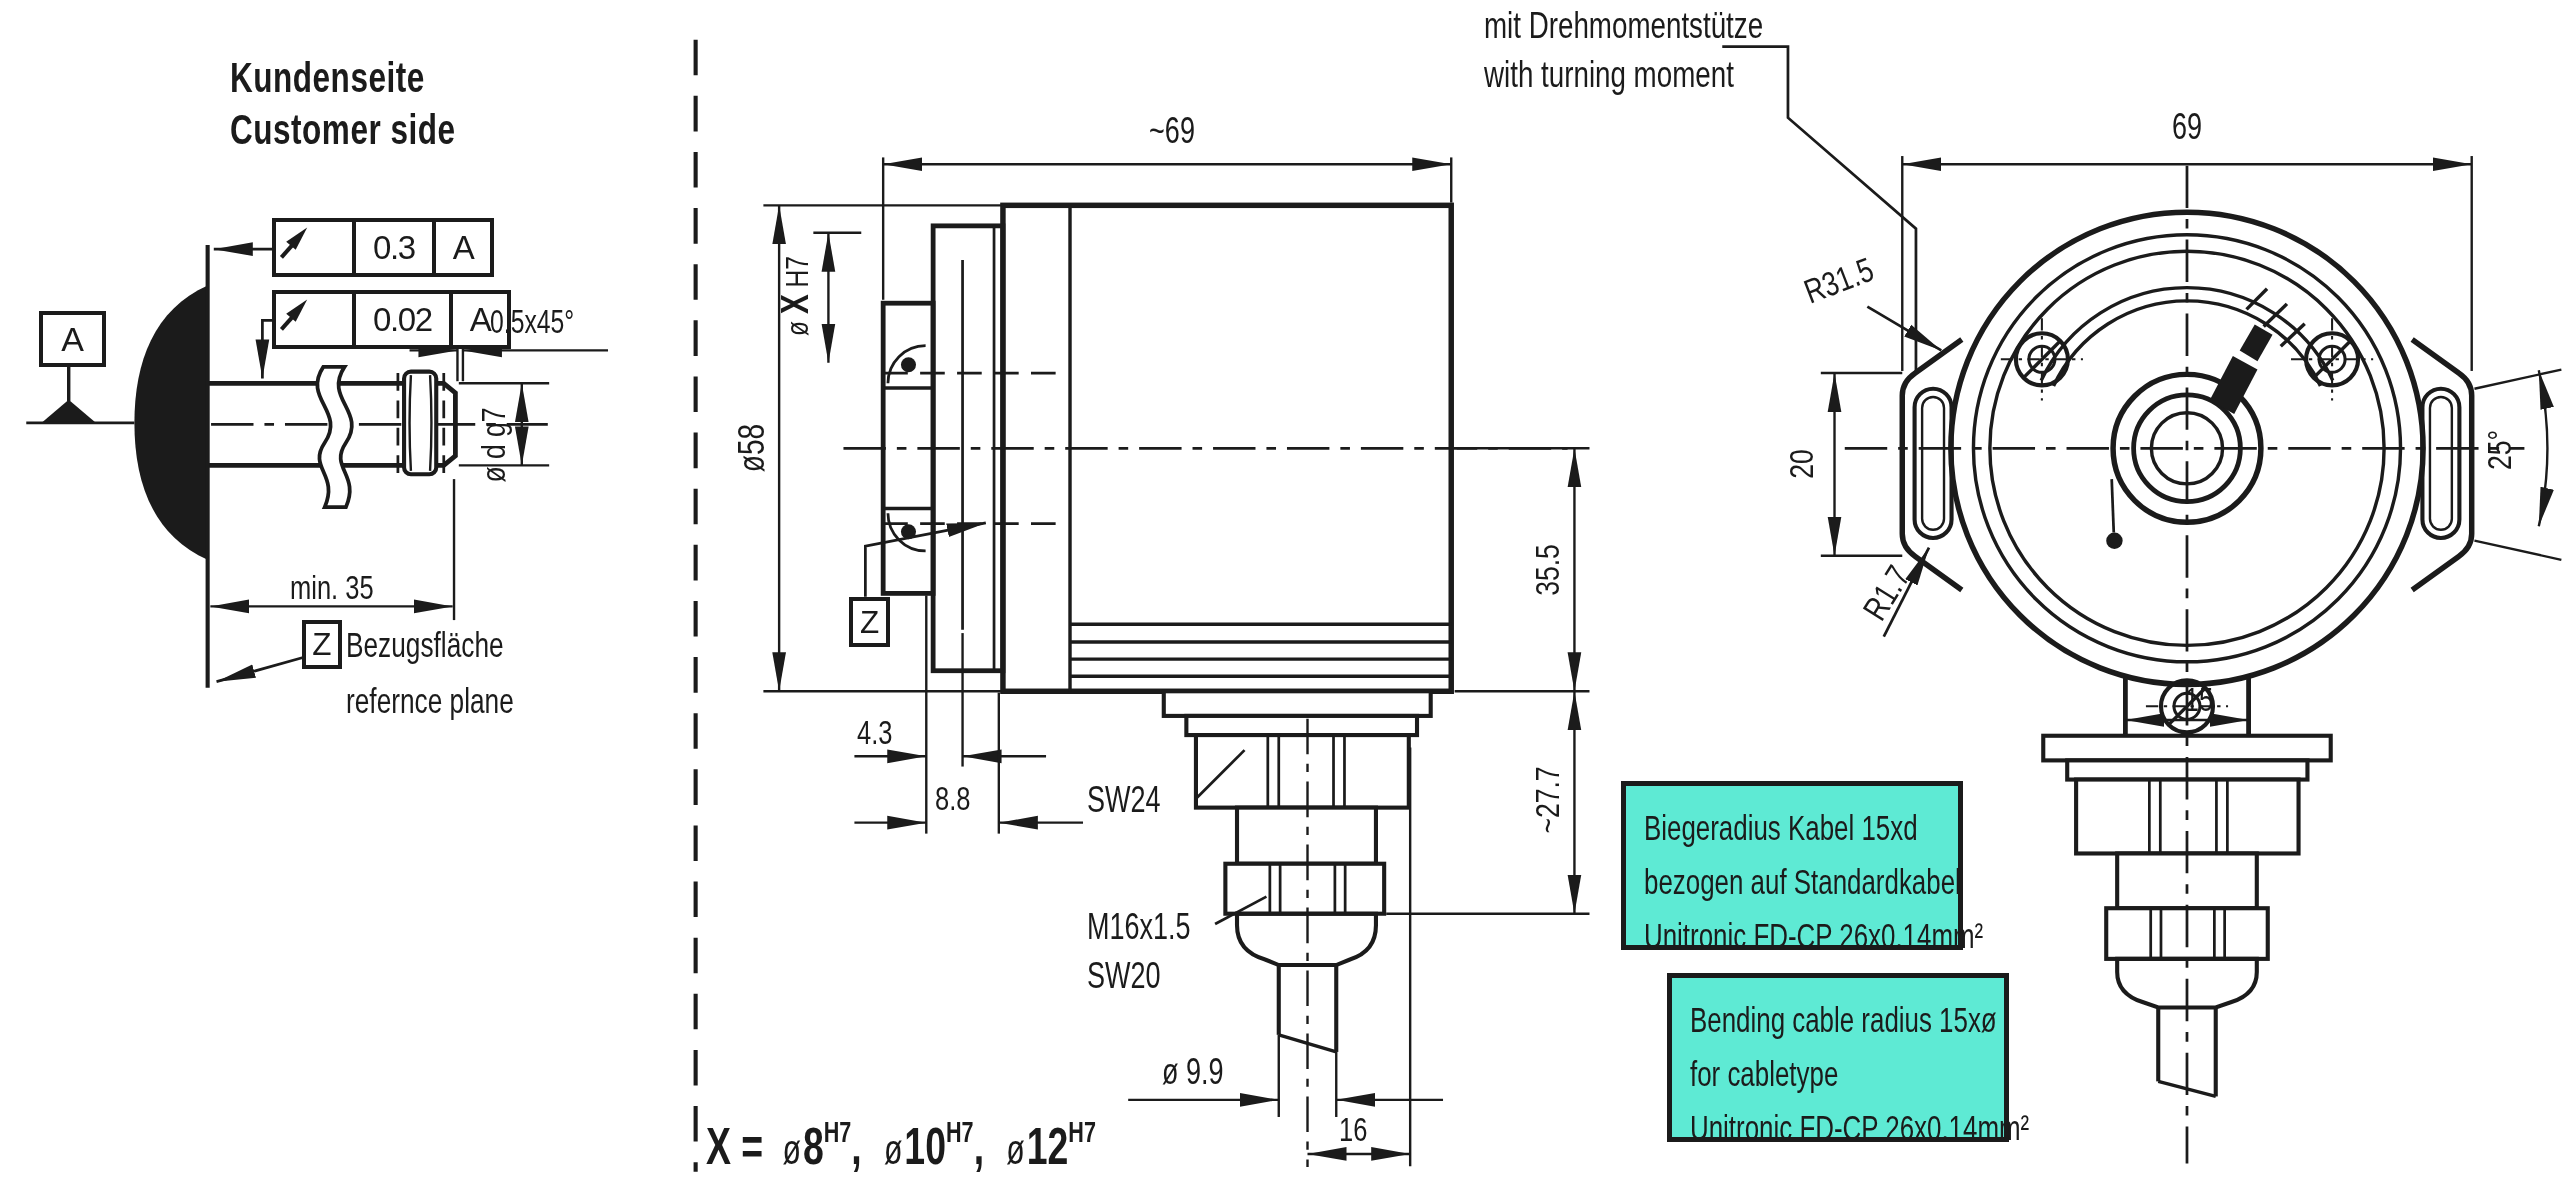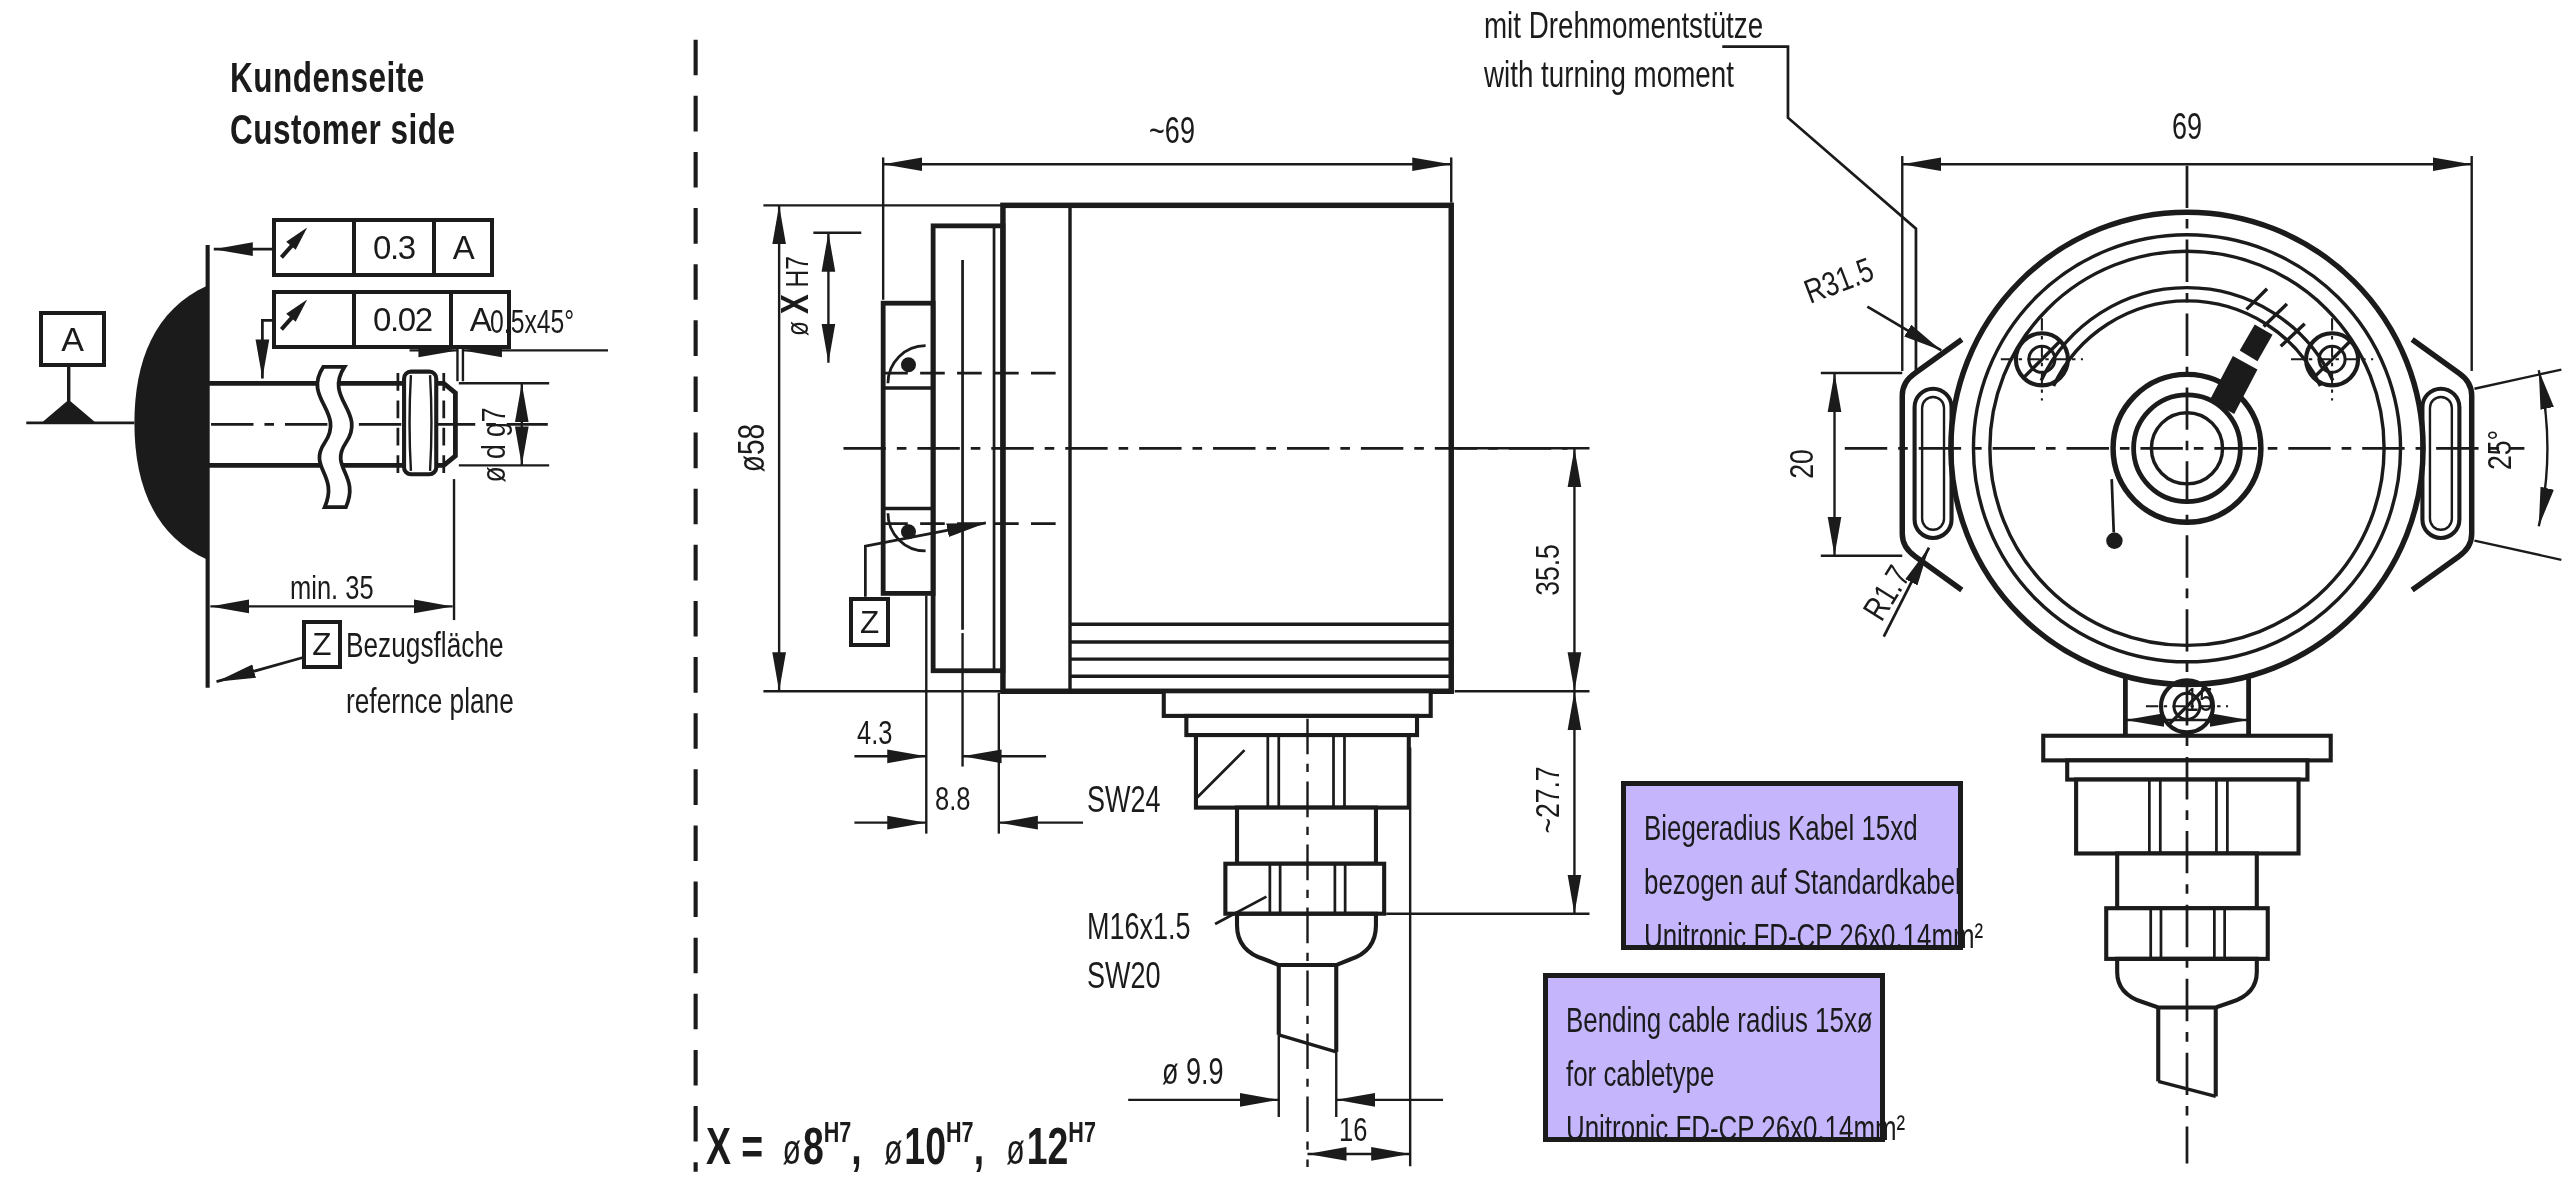--- a/index.html
+++ b/index.html
@@ -21,21 +21,21 @@
     position:absolute;border:4.8px solid #1b1b1b;background:#fff;
     display:flex;align-items:center;justify-content:center;font-size:34px;
   }
   .tolframe{position:absolute;display:flex;border:4.8px solid #1b1b1b;background:#fff;height:51px;}
   .tf-cell{
     display:flex;align-items:center;justify-content:center;
     border-left:4.8px solid #1b1b1b;padding:0 17px;font-size:33px;letter-spacing:-1.4px;height:51px;
   }
   .tf-cell:first-child{border-left:none;min-width:42px;}
   .notebox{
-    position:absolute;border:5.5px solid #1b1b1b;background:#c4b5fd;
+    position:absolute;border:5.5px solid #1b1b1b;background:#5eead4;
     padding:15px 18px;width:296px;height:129px;
   }
   .notebox .nline{
     display:block;white-space:nowrap;font-size:35px;line-height:54px;
     transform:scaleX(.74);transform-origin:0 50%;
   }
   .formula{
     position:absolute;left:706px;top:1116px;white-space:nowrap;
     font-size:52px;font-weight:700;transform:scaleX(.72);transform-origin:0 0;
   }
@@ -322,21 +322,21 @@
 <div class="lbl rot" style="left:1802px;top:464px;font-size:34px">20</div>
 <div class="lbl rot58" style="left:1887px;top:593px;position:absolute;font-size:34px">R1.7</div>
 <div class="lbl rot" style="left:2500px;top:450px;font-size:34px">25°</div>
 <div class="lbl ctr" style="left:2199px;top:700px;position:absolute;font-size:34px">15</div>
 
 <div class="notebox" style="left:1621px;top:781px">
   <span class="nline">Biegeradius Kabel 15xd</span>
   <span class="nline">bezogen auf Standardkabel</span>
   <span class="nline">Unitronic FD-CP 26x0.14mm²</span>
 </div>
-<div class="notebox" style="left:1543px;top:973px">
+<div class="notebox" style="left:1667px;top:973px">
   <span class="nline">Bending cable radius 15xø</span>
   <span class="nline">for cabletype</span>
   <span class="nline">Unitronic FD-CP 26x0.14mm²</span>
 </div>
 
 <div class="formula">
   <span>X =</span>
   <span class="f-dia">ø</span><span>8</span><sup>H7</sup><span class="f-sep">,</span>
   <span class="f-dia">ø</span><span>10</span><sup>H7</sup><span class="f-sep">,</span>
   <span class="f-dia">ø</span><span>12</span><sup>H7</sup>

